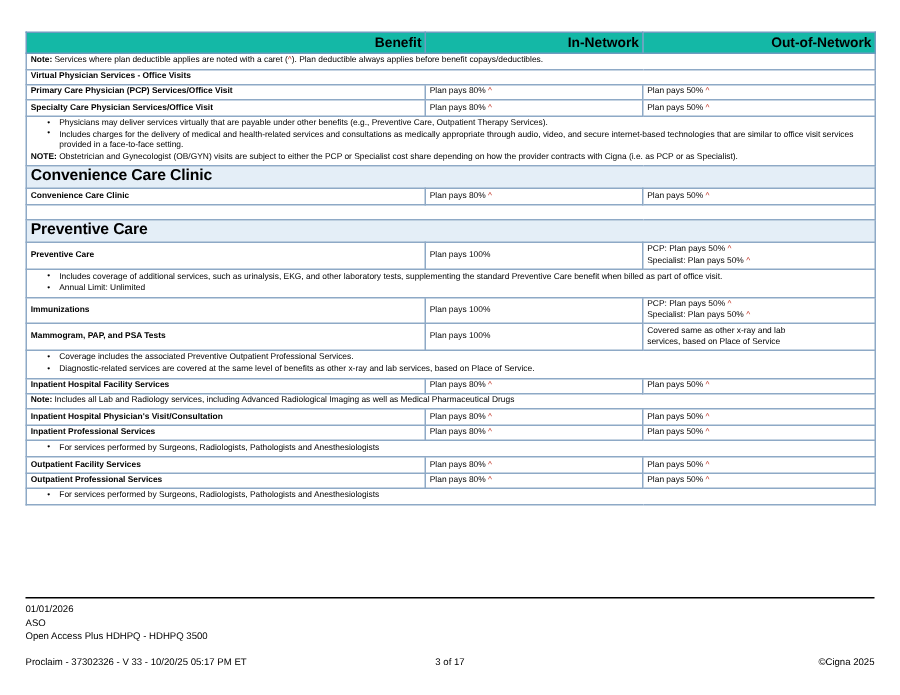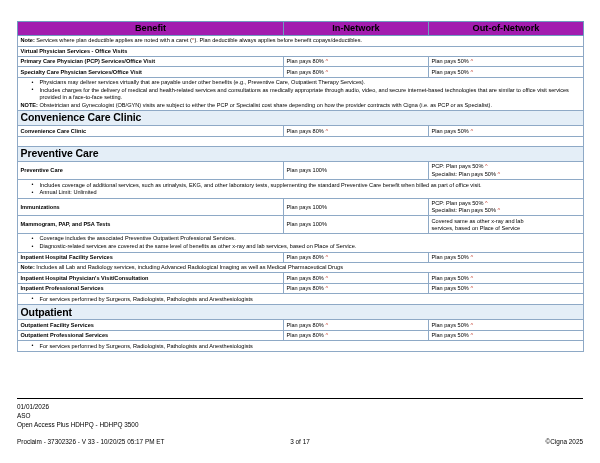--- a/index.html
+++ b/index.html
@@ -38,22 +38,22 @@
     border: 0.5px solid #8ea9c6;
     padding: 1.2px 2.5px;
     vertical-align: top;
   }
   col.c-benefit { width: 266px; }
   col.c-in { width: 145px; }
   col.c-out { width: 155px; }
 
   
   tr.hdr td {
-    background: #a21caf;
-    text-align: center;
+    background: #14b8a6;
+    text-align: right;
     font-weight: bold;
     font-size: 9.2px;
     padding: 1px 2px 2px 2px;
     border: 0.5px solid #6f9cc0;
     line-height: 1.1;
   }
   
   td.note {
     font-size: 5.6px;
     font-weight: bold;
@@ -298,23 +298,20 @@
             </td>
         </tr>
         <tr>
           <td class="bullets" colspan="3">
             <ul class="b">
               <li>For services performed by Surgeons, Radiologists, Pathologists and Anesthesiologists</li>
             </ul>
           </td>
         </tr>
 
-        <tr>
-          <td class="section" colspan="3">Outpatient</td>
-        </tr>
         <tr>
           <td class="namecell">Outpatient Facility Services</td>
           <td class="val">
               <span class="val-line"><span>Plan pays 80% <span class="caret">^</span></span></span>
             </td>
           <td class="val">
               <span class="val-line"><span>Plan pays 50% <span class="caret">^</span></span></span>
             </td>
         </tr>
         <tr>

